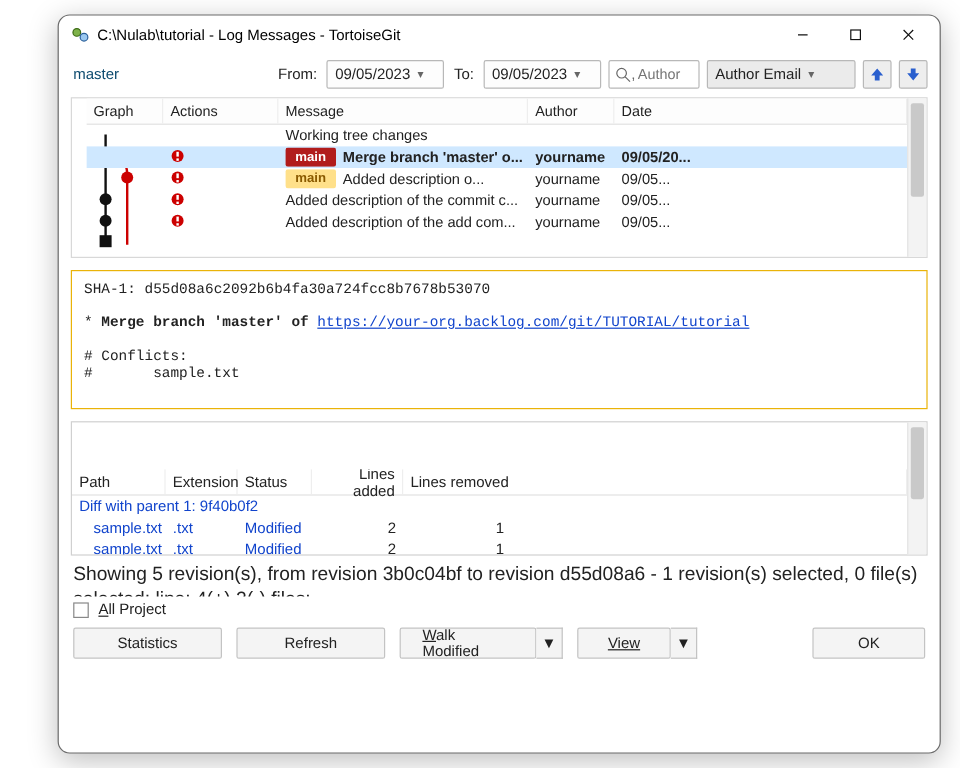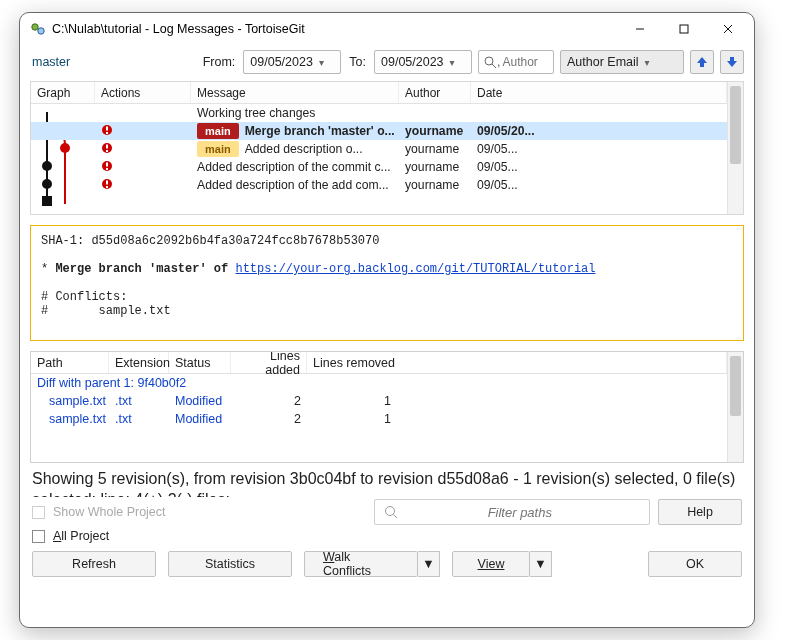--- a/index.html
+++ b/index.html
@@ -1,20 +1,20 @@
 <!DOCTYPE html>
 <html><head>
 <meta charset="utf-8">
 <style>
   * { box-sizing: border-box; }
   html, body { margin: 0; padding: 0; font-family: "Segoe UI", Tahoma, sans-serif; font-size: 12.5px; color: #222; }
   body { background: #fff; width: 800px; height: 640px; overflow: hidden; }
 
   .window {
-    position: absolute; left: 19px; top: 12px; width: 736px; height: 616px;
+    position: absolute; left: 48px; top: 12px; width: 736px; height: 616px;
     background: #fff; border: 1px solid #6a6a6a; border-radius: 10px;
     box-shadow: 0 6px 24px rgba(0,0,0,.25);
     display: flex; flex-direction: column;
   }
   
   .titlebar { height: 32px; display:flex; align-items:center; padding: 0 4px 0 10px; }
   .titlebar .tb-icon { width:16px; height:16px; margin-right:6px; }
   .titlebar .tb-title { flex:0 0 auto; font-size:12.5px; color:#000; }
   .titlebar .tb-spacer { flex:1; }
   .winbtn { width:44px; height:28px; display:flex; align-items:center; justify-content:center; }
@@ -29,21 +29,21 @@
     padding:0 6px; gap:6px; border-radius:2px;
   }
   .combo .caret { color:#666; font-size:10px; }
   .combo.small { width:98px; }
   .combo.author { width:124px; background:#ebebeb; }
   .searchbox { height:24px; border:1px solid #b8b8b8; background:#fff; display:flex; align-items:center; padding:0 4px; width:76px; border-radius:2px; }
   .searchbox input { border:none; outline:none; width:48px; font-family:inherit; font-size:12px; color:#555; }
   .sqbtn { width:24px; height:24px; border:1px solid #b8b8b8; background:#eee; border-radius:2px; display:flex; align-items:center; justify-content:center; }
 
   
-  .commits-wrap { margin:2px 10px 0 10px; border:1px solid #d8d8d8; position:relative; height:134px; display:flex; }
+  .commits-wrap { margin:2px 10px 0 10px; border:1px solid #d8d8d8; position:relative; height:134px; display:flex;padding-left:12px; }
   .commits-inner { flex:1; overflow:hidden; position:relative; }
   .thead { height:22px; display:flex; align-items:center; background:#fdfdfd; border-bottom:1px solid #e2e2e2; font-size:12px; }
   .thead > div { padding:0 6px; border-right:1px solid #eee; height:100%; display:flex; align-items:center; }
   .col-graph { width:64px; } .col-actions { width:96px; } .col-msg { width:208px; }
   .col-author{ width:72px; } .col-date{ flex:1; }
 
   .rows { position:relative; }
   .row { height:18px; display:flex; align-items:center; font-size:12.2px; }
   .row > div { padding:0 6px; white-space:nowrap; overflow:hidden; text-overflow:ellipsis; }
   .row.sel { background:#cfe8ff; font-weight:700; }
@@ -59,21 +59,21 @@
   
   .details {
     margin:10px 10px 0 10px; border:1px solid #eab308; height:116px; padding:8px 10px;
     font-family: Consolas, "Courier New", monospace; font-size:12px; color:#222; white-space:pre; overflow:hidden;
   }
   .details a { color:#1144cc; text-decoration:underline; }
   .details .bold { font-weight:700; }
 
   
   .files-wrap { margin:10px 10px 0 10px; border:1px solid #d0d0d0; height:112px; display:flex; }
-  .files-inner { flex:1; overflow:hidden; }
+  .files-inner { flex:1; overflow:hidden;margin-top:39px; }
   .files-head { height:22px; display:flex; align-items:center; border-bottom:1px solid #e2e2e2; }
   .files-head > div { padding:0 6px; border-right:1px solid #eee; height:100%; display:flex; align-items:center; }
   .fcol-path { width:78px; } .fcol-ext { width:60px; } .fcol-status { width:62px; }
   .fcol-add { width:76px; text-align:right; justify-content:flex-start; }
   .fcol-rem { flex:1; }
   .frow { height:18px; display:flex; align-items:center; }
   .frow > div { padding:0 6px; }
   .diffhdr { color:#1144cc; padding-left:6px; }
   .fname { color:#1144cc; display:flex; align-items:center; gap:4px; }
   .fstatus { color:#1144cc; }
@@ -309,50 +309,36 @@
           </div>
         </div>
     </div>
     <div class="vscroll">
       <div class="thumb" style="top:4px; height:60px"></div>
     </div>
   </div>
 
   <div class="status">Showing 5 revision(s), from revision 3b0c04bf to revision d55d08a6 - 1 revision(s) selected, 0 file(s) selected; line: 4(+) 2(-) files:</div>
 
-  <div class="bottom1">
-    <span class="cb disabled"></span>
-    <span style="color:#aaa">Show Whole Project</span>
-    <div class="filter-box">
-      <svg width="16" height="16" viewBox="0 0 16 16">
-        <circle cx="7" cy="7" r="4.5" fill="none" stroke="#999"></circle>
-          <path d="M10.5 10.5 L14 14" stroke="#999"></path>
-        </svg>
-      <input placeholder="Filter paths" style="">
-    </div>
-    <div class="btn" style="width:84px">
-      <span>Help</span>
-    </div>
-  </div>
 
   <div class="bottom2">
     <span class="cb"></span>
     <span><span class="ul">A</span><span>ll Project</span></span>
   </div>
 
   <div class="bottom3">
     <div class="btn">
+      <span>Statistics</span>
+    </div>
+    <div class="btn">
       <span><span>R</span><span class="ul" style="text-decoration:none">efresh</span></span>
-    </div>
-    <div class="btn">
-      <span>Statistics</span>
     </div>
     <div class="split">
       <div class="btn main">
-          <span><span class="ul">W</span><span>alk Conflicts</span></span>
+          <span><span class="ul">W</span><span>alk Modified</span></span>
         </div>
       <div class="caretbox">▼</div>
     </div>
     <div class="split" style="width:100px">
       <div class="btn main">
           <span class="ul">View</span>
         </div>
       <div class="caretbox">▼</div>
     </div>
     <div class="spacer"></div>

